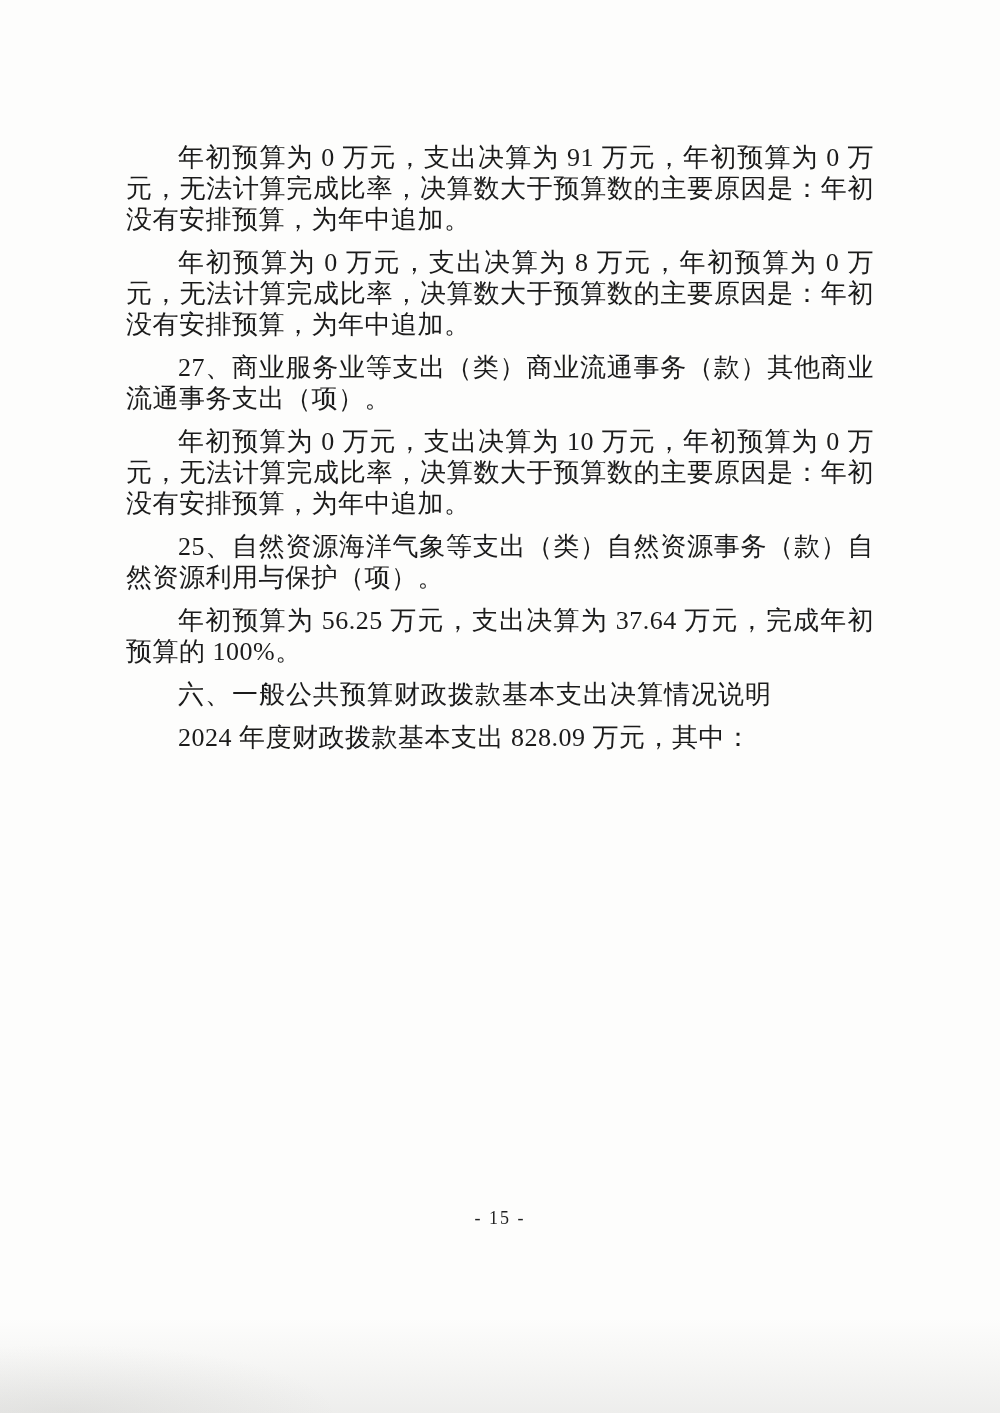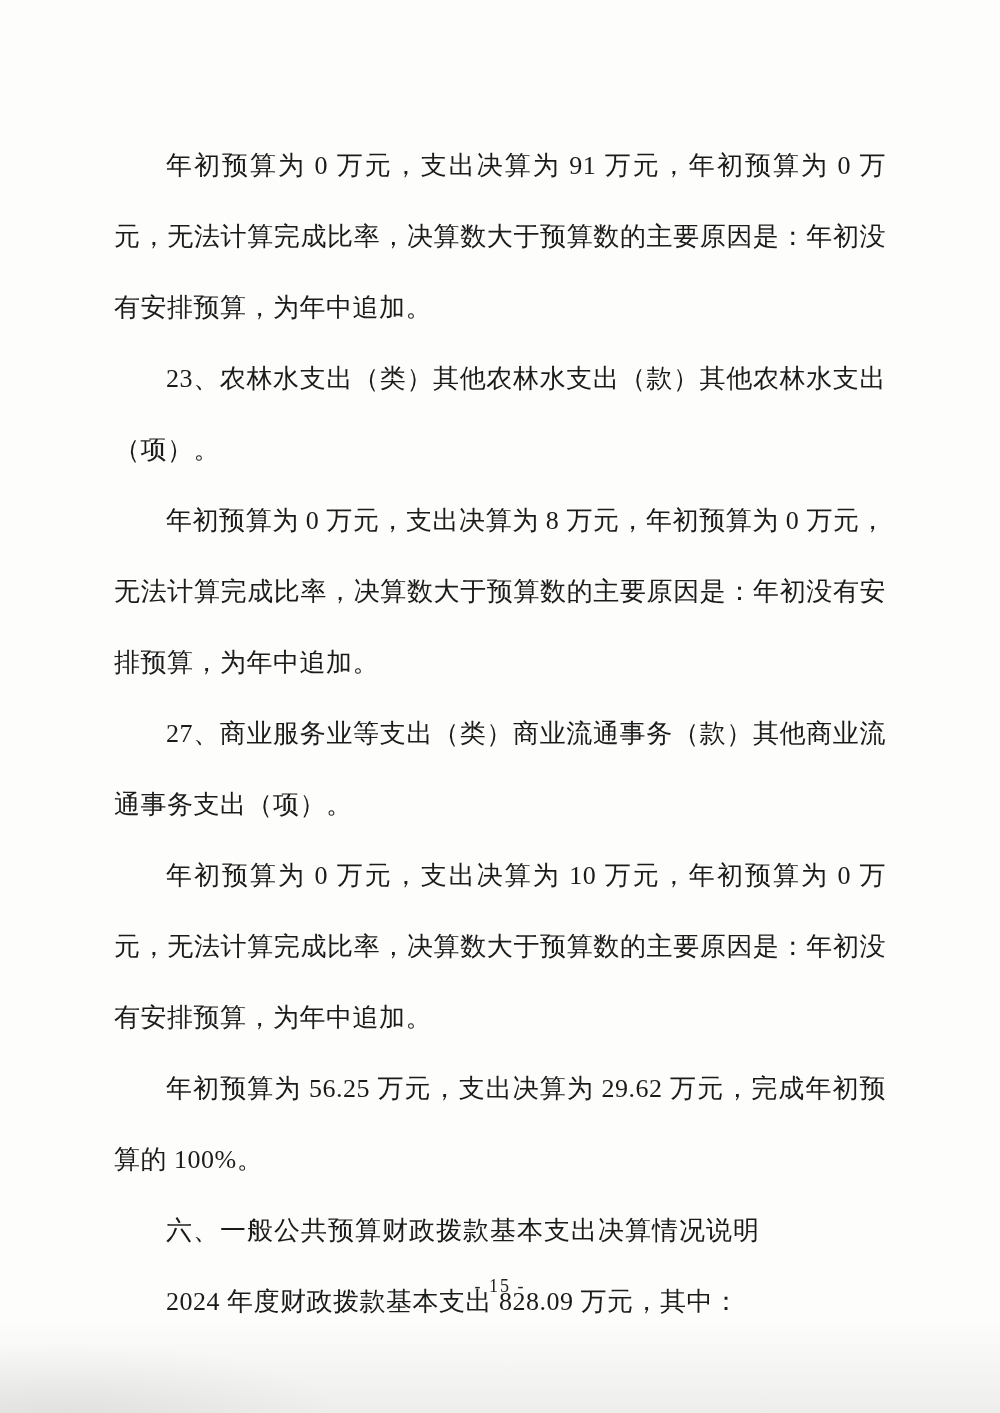--- a/index.html
+++ b/index.html
@@ -15,37 +15,37 @@
     overflow: hidden;
     font-family: "Liberation Serif", "DejaVu Serif", serif;
   }
   .content {
     position: absolute;
     left: 114px;
     top: 130px;
     width: 772px;
   }
   p.para {
-    margin: 0;
+    margin: 12px;
     padding: 0;
     font-size: 26px;
-    line-height: 71px;
+    line-height: 31px;
     color: #1b1b1b;
     text-align: justify;
     text-indent: 2em;
     letter-spacing: 0.5px;
     font-family: "Liberation Serif", "DejaVu Serif", serif;
   }
   p.para.heading {
     font-weight: normal;
     letter-spacing: 1px;
   }
   .page-number {
     position: absolute;
-    top: 1276px;
+    top: 1208px;
     left: 0;
     width: 100%;
     text-align: center;
     font-size: 18px;
     color: #222222;
     letter-spacing: 2px;
     font-family: "Liberation Serif", "DejaVu Serif", serif;
   }
   .scan-shadow {
     position: absolute;
@@ -75,25 +75,25 @@
     );
   }
 </style>
 </head>
 <body>
 
 <div class="page">
 
   <div class="content">
     <p class="para">年初预算为 0 万元，支出决算为 91 万元，年初预算为 0 万元，无法计算完成比率，决算数大于预算数的主要原因是：年初没有安排预算，为年中追加。</p>
-    <p class="para">23、农林水支出（类）其他农林水支出（款）其他农林水支出（项）。</p>
     <p class="para">年初预算为 0 万元，支出决算为 8 万元，年初预算为 0 万元，无法计算完成比率，决算数大于预算数的主要原因是：年初没有安排预算，为年中追加。</p>
     <p class="para">27、商业服务业等支出（类）商业流通事务（款）其他商业流通事务支出（项）。</p>
     <p class="para">年初预算为 0 万元，支出决算为 10 万元，年初预算为 0 万元，无法计算完成比率，决算数大于预算数的主要原因是：年初没有安排预算，为年中追加。</p>
-    <p class="para">年初预算为 56.25 万元，支出决算为 29.62 万元，完成年初预算的 100%。</p>
+    <p class="para">25、自然资源海洋气象等支出（类）自然资源事务（款）自然资源利用与保护（项）。</p>
+    <p class="para">年初预算为 56.25 万元，支出决算为 37.64 万元，完成年初预算的 100%。</p>
     <p class="para heading">六、一般公共预算财政拨款基本支出决算情况说明</p>
     <p class="para">2024 年度财政拨款基本支出 828.09 万元，其中：</p>
   </div>
 
   <div class="page-number">- 15 -</div>
 
   <div class="scan-shadow"></div>
   <div class="scan-shadow-left"></div>
 
 </div>

